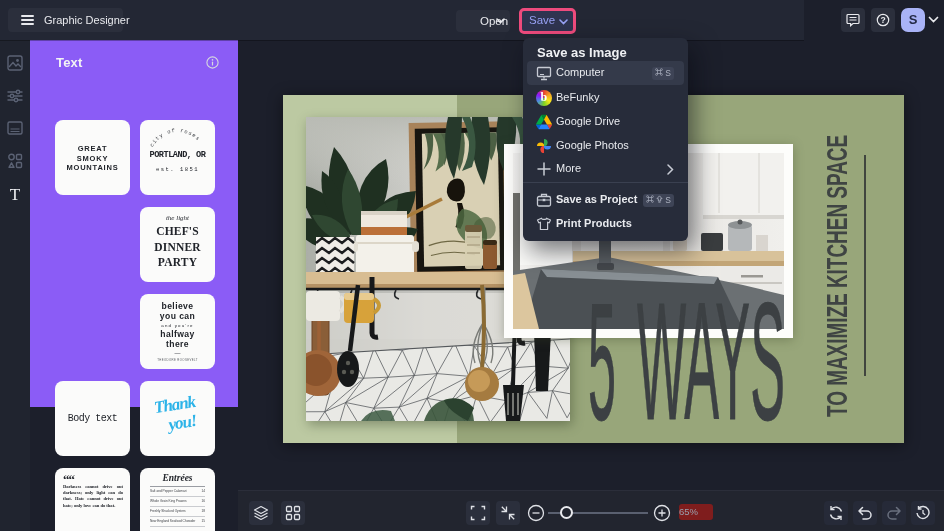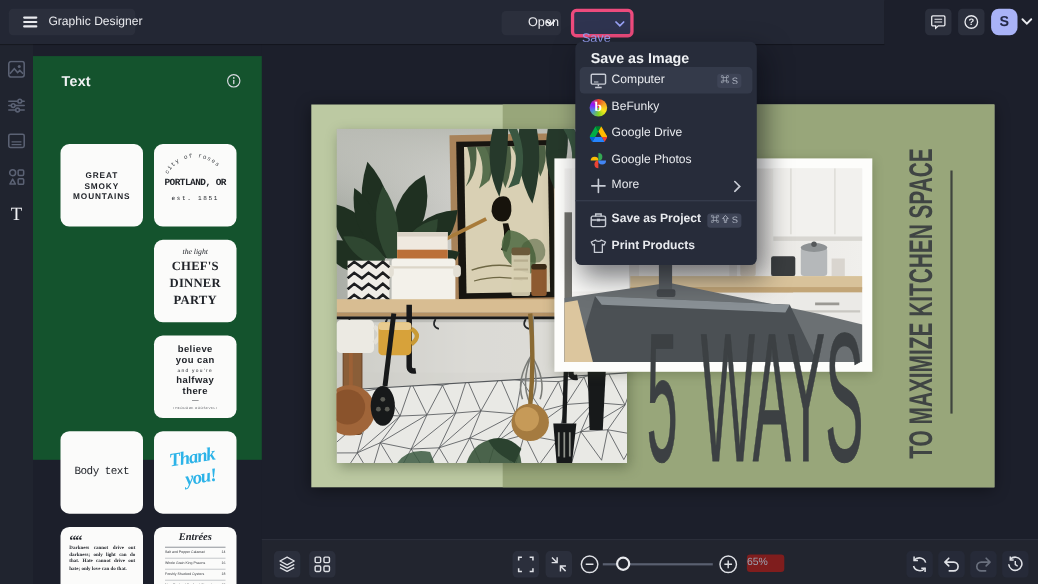--- a/index.html
+++ b/index.html
@@ -8,31 +8,31 @@
 
 #header { position:absolute; left:0; top:0; width:804px; height:40px; background:#232734; z-index:30; box-shadow:0 1px 0 rgba(0,0,0,.3); }
 .hbtn { position:absolute; background:#2b2f3c; border-radius:4px; }
 #menubtn { left:8px; top:8px; width:115px; height:24px; }
 #menubtn .bars { position:absolute; left:13px; top:7px; width:13px; height:10px; }
 #menubtn .bars div { height:2px; background:#e9eaee; border-radius:1px; margin-bottom:2px; }
 #menubtn .ttl { position:absolute; left:36px; top:6px; font-size:11px; color:#e9eaee; white-space:nowrap; }
 #openbtn { left:456px; top:10px; width:54px; height:22px; color:#e9eaee; }
 #openbtn span { position:absolute; left:24px; top:4.5px; font-size:11.5px; }
 #savebtn { position:absolute; left:519px; top:8px; width:57px; height:26px; border:3px solid #ee4b7d; border-radius:5px; background:#2f3450; }
-#savebtn span { position:absolute; left:7px; top:3px; font-size:11.5px; color:#98a1f5;margin-top:15px; }
+#savebtn span { position:absolute; left:7px; top:3px; font-size:11.5px; color:#98a1f5; }
 #chatbtn { left:841px; top:8px; width:24px; height:24px; }
 #helpbtn { left:871px; top:8px; width:24px; height:24px; }
 #avatar { position:absolute; left:901px; top:8px; width:24px; height:24px; background:#a9b3f7; border-radius:7px; text-align:center; }
 #avatar span { font-size:13px; font-weight:bold; color:#232946; line-height:24px; }
 #topchev { position:absolute; left:928px; top:16px; }
 
 #sidebar { position:absolute; left:0; top:40px; width:30px; height:491px; background:#20242f; z-index:20; }
 #sidebar svg { position:absolute; left:7px; }
 
-#panel { position:absolute; left:30px; top:40px; width:208px; height:367px; background:#14532d; z-index:20;margin-top:11px; }
+#panel { position:absolute; left:30px; top:40px; width:208px; height:367px; background:#8b5cf6; z-index:20; }
 #panel h1 { position:absolute; left:26px; top:15px; font-size:13px; color:#f2f3f5; font-weight:bold; letter-spacing:.2px; }
 #infoi { position:absolute; left:176px; top:16px; }
 #addtext { position:absolute; left:25px; top:43px; width:166px; height:23px; background:#97a0f8; border-radius:4px; text-align:center; font-size:11.5px; font-weight:bold; color:#20253b; line-height:23px; }
 .card { position:absolute; width:75px; height:75px; background:#fbfbfa; border-radius:8px; overflow:hidden; color:#21242a; }
 .cl { left:25px; } .cr { left:110px; }
 .r1 { top:80px; } .r2 { top:167px; } .r3 { top:254px; } .r4 { top:341px; } .r5 { top:428px; }
 .cc { position:absolute; left:0; width:75px; text-align:center; }
 
 #work { position:absolute; left:238px; top:40px; width:706px; height:491px; background:#1c1f2b; z-index:1; }
 #canvas { position:absolute; left:45px; top:55px; width:621px; height:348px; background:#bcc9a2; box-shadow:0 2px 14px rgba(0,0,0,.45); }

